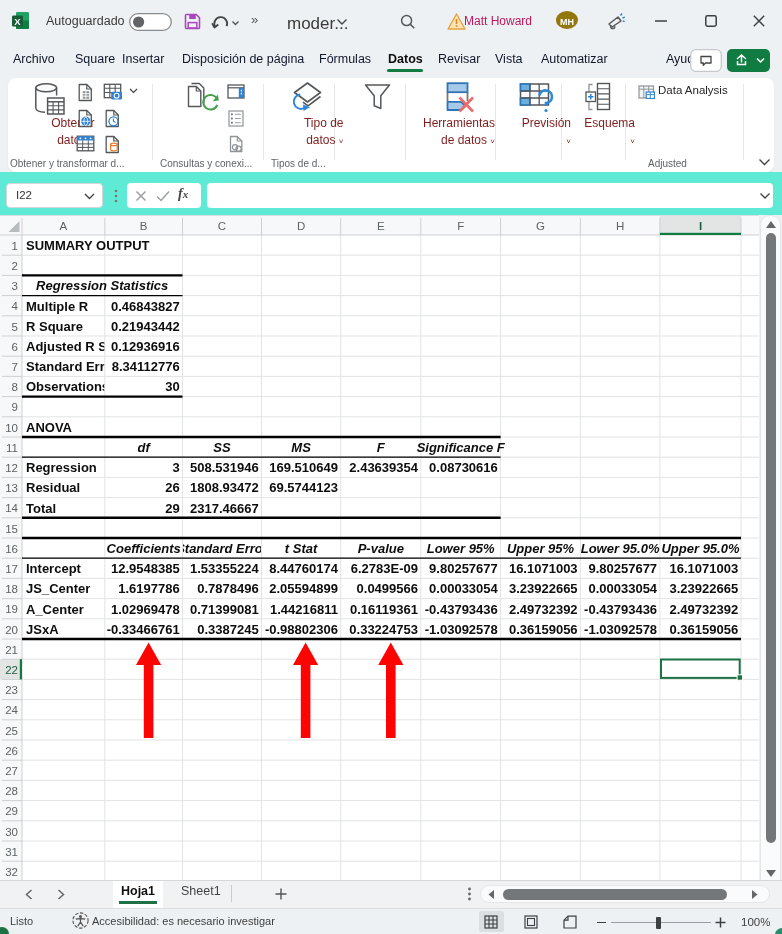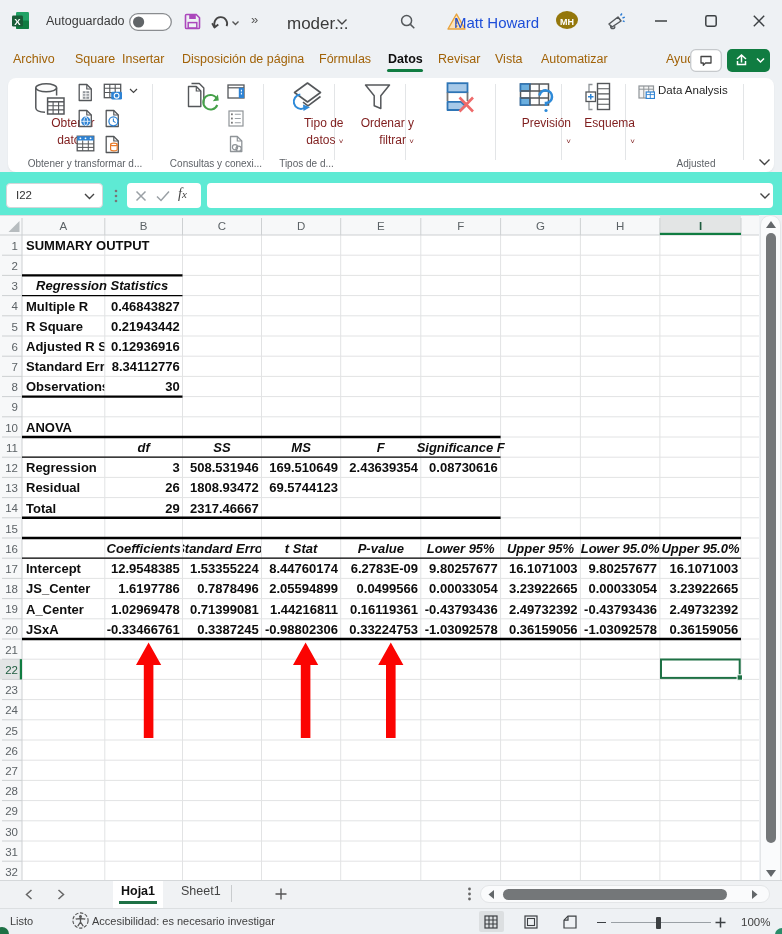--- a/index.html
+++ b/index.html
@@ -1,22 +1,22 @@
 <!DOCTYPE html>
 <html><head><meta charset="utf-8"><style>
 *{margin:0;padding:0;box-sizing:border-box}
 html,body{width:782px;height:934px;overflow:hidden;font-family:'Liberation Sans',sans-serif;background:#eef1f4;position:relative}
 .abs{position:absolute}
 .titlebar{position:absolute;left:0;top:0;width:782px;height:44px;background:#eef1f4}
 .menubar{position:absolute;left:0;top:44px;width:782px;height:34px;background:#eef1f4}
-.tab{position:absolute;top:8px;font-size:12.5px;color:#a16207;white-space:nowrap}
+.tab{position:absolute;top:8px;font-size:12.5px;color:#0f172a;white-space:nowrap}
 .ribbon{position:absolute;left:8px;top:78px;width:766px;height:94px;background:#fff;border-radius:8px;box-shadow:0 1px 2px rgba(0,0,0,.06)}
 .rsep{position:absolute;top:6px;width:1px;height:76px;background:#e3e5e7}
 .btxt{position:absolute;font-size:12px;color:#7f1d1d;text-align:right;line-height:16.5px;white-space:nowrap}
-.glabel{position:absolute;top:80px;font-size:10px;color:#5f6368;text-align:center;white-space:nowrap}
+.glabel{position:absolute;top:80px;font-size:10px;color:#5f6368;white-space:nowrap}
 .fbar{position:absolute;left:0;top:172px;width:782px;height:43px;background:#5eead4}
 .fwhite{position:absolute;background:#fff;border-radius:4px}
 .sheettabs{position:absolute;left:0;top:880px;width:782px;height:28px;background:#f0f2f4;border-top:1px solid #d5d8da}
 .statusbar{position:absolute;left:0;top:908px;width:782px;height:26px;background:#eef1f4;border-top:1px solid #dcdfe1;font-size:11px;color:#3f3f3f}
 svg{display:block}
 .chev{stroke:#444;stroke-width:1.4;fill:none}
 </style></head><body>
 <div class="titlebar">
 <svg class="abs" style="left:12px;top:12px" width="19" height="19" viewBox="0 0 19 19">
 <rect x="4" y="0" width="13" height="17" rx="1.2" fill="#21a366"></rect>
@@ -46,21 +46,21 @@
     </svg>
 <svg class="abs" style="left:400px;top:14px" width="16" height="16" viewBox="0 0 16 16">
 <circle cx="6.6" cy="6.6" r="5" fill="none" stroke="#54585b" stroke-width="1.5"></circle>
 <line x1="10.4" y1="10.4" x2="14.3" y2="14.3" stroke="#54585b" stroke-width="1.5"></line>
     </svg>
 <svg class="abs" style="left:447px;top:13px" width="19" height="17" viewBox="0 0 19 17">
 <path d="M9.5 1 L18 16 L1 16 Z" fill="#fbe2b9" stroke="#e8a33d" stroke-width="1.4" stroke-linejoin="round"></path>
 <rect x="8.7" y="6" width="1.7" height="5" fill="#d98f1f"></rect>
 <rect x="8.7" y="12.3" width="1.7" height="1.7" fill="#d98f1f"></rect>
     </svg>
-<div class="abs" style="left:454px;top:14px;font-size:15px;color:#1d4ed8">Matt Howard</div>
+<div class="abs" style="left:464px;top:14px;font-size:12px;color:#be185d">Matt Howard</div>
 <div class="abs" style="left:556px;top:11px;width:22px;height:18px;border-radius:50%;background:#94770b;color:#fff;font-size:9px;font-weight:700;text-align:center;line-height:22px">MH</div>
 <svg class="abs" style="left:606px;top:12px" width="20" height="20" viewBox="0 0 20 20">
 <path d="M3 12 L12 5 L15 9 L6 15 Z" fill="none" stroke="#54585b" stroke-width="1.5" stroke-linejoin="round"></path>
 <path d="M5 13.5 C4 15.5 5.5 17 7.5 16.5 C8.8 16.2 9 15 8.4 14.2" fill="none" stroke="#54585b" stroke-width="1.5"></path>
 <path d="M14.5 3.5 l1.5 -2 M16.5 6 l2.3 -0.8 M16.8 8.8 l1.8 0.8" stroke="#2b7cd3" stroke-width="1.4" fill="none"></path>
     </svg>
 <svg class="abs" style="left:655px;top:20px" width="13" height="3" viewBox="0 0 13 3">
       <line x1="0" y1="1" x2="12" y2="1" stroke="#3c4043" stroke-width="1.5"></line>
     </svg>
 <svg class="abs" style="left:705px;top:15px" width="12" height="12" viewBox="0 0 12 12">
@@ -184,28 +184,28 @@
 <path d="M16.5 1 L29.5 10.5 L16.5 20 L3.5 10.5 Z" fill="#fdfdfd" stroke="#54575a" stroke-width="1.6" stroke-linejoin="round"></path>
 <path d="M29.5 14.5 L17 23.8 L12 20.2" fill="none" stroke="#54575a" stroke-width="1.6" stroke-linejoin="round"></path>
 <path d="M9.3 12.5 A7.2 7.2 0 1 0 13 26.2" fill="none" stroke="#2e8ad8" stroke-width="2"></path>
 <path d="M12 22.5 L19 25.3 L12.5 29 Z" fill="#2e8ad8"></path>
     </svg>
 <div class="btxt" style="left:245.5px;top:37px;width:90px">Tipo de<br>datos <span style="font-size:8px">˅</span></div>
 <div class="glabel" style="left:263px;width:71px">Tipos de d...</div>
 <svg class="abs" style="left:355px;top:5px" width="29" height="28" viewBox="0 0 29 28">
 <path d="M2.5 2 H26.5 L17.8 12.8 V25.5 L11.2 22.8 V12.8 Z" fill="#fcfcfc" stroke="#54575a" stroke-width="1.5" stroke-linejoin="round"></path>
     </svg>
-<div class="btxt" style="left:316px;top:37px;width:90px">Ordenar y<br>filtrar <span style="font-size:8px">˅</span></div>
 <svg class="abs" style="left:431px;top:4px" width="36" height="31" viewBox="0 0 36 31">
 <rect x="8.5" y="1.2" width="20" height="9" fill="#a7c9e8" stroke="#2e75b6" stroke-width="1.8"></rect>
 <path d="M8.5 10.5 V19 M28.5 10.5 V19" stroke="#777" stroke-width="1.8"></path>
 <path d="M8.5 19.8 H22 L26.5 24 L22 28 H8.5 Z" fill="#a7c9e8" stroke="#2e75b6" stroke-width="1.8" stroke-linejoin="round"></path>
 <path d="M8.5 28 H22" stroke="#2e75b6" stroke-width="1.8"></path>
 <path d="M20.5 15.5 L34 29.5 M34 15.5 L20.5 29.5" stroke="#ee6a6a" stroke-width="2.6"></path>
     </svg>
+<div class="btxt" style="left:397px;top:37px;width:90px">Herramientas<br>de datos <span style="font-size:8px">˅</span></div>
 <svg class="abs" style="left:511px;top:4px" width="35" height="31" viewBox="0 0 35 31">
 <rect x="1.5" y="2" width="28" height="21" fill="#fdfdfd" stroke="#54575a" stroke-width="1.5"></rect>
 <rect x="1.5" y="2" width="9.4" height="7" fill="#6aaede" stroke="#2e75b6" stroke-width="1.6"></rect>
 <rect x="1.5" y="16" width="9.4" height="7" fill="#6aaede" stroke="#2e75b6" stroke-width="1.6"></rect>
 <path d="M1.5 9 H29.5 M1.5 16 H29.5 M10.9 2 V23 M20.2 2 V23" stroke="#54575a" stroke-width="1.3"></path>
 <path d="M20.5 13.5 a6.3 6.3 0 1 1 6.5 7.5 l0 3" fill="none" stroke="#2e8ad8" stroke-width="2.6"></path>
 <circle cx="27" cy="28.5" r="1.6" fill="#2e8ad8"></circle>
     </svg>
 <div class="btxt" style="left:473px;top:37px;width:90px">Previsión<br><span style="font-size:8px">˅</span></div>
 <svg class="abs" style="left:576px;top:4px" width="28" height="30" viewBox="0 0 28 30">
@@ -239,21 +239,21 @@
       <circle cx="2" cy="7" r="1.3" fill="#777"></circle>
       <circle cx="2" cy="12" r="1.3" fill="#777"></circle>
     </svg>
 <div class="fwhite" style="left:127px;top:11px;width:74px;height:25px"></div>
 <svg class="abs" style="left:135px;top:18px" width="12" height="12" viewBox="0 0 12 12">
       <path d="M1.5 1.5 L10.5 10.5 M10.5 1.5 L1.5 10.5" stroke="#9aa0a5" stroke-width="1.5"></path>
     </svg>
 <svg class="abs" style="left:156px;top:18px" width="14" height="12" viewBox="0 0 14 12">
       <path d="M1 6.5 L5 10.5 L13 1.5" stroke="#9aa0a5" stroke-width="1.5" fill="none"></path>
     </svg>
-<div class="abs" style="left:178px;top:14px;font-size:14px;font-style:italic;font-family:'Liberation Serif',serif;color:#444;font-weight:400">f<span style="font-size:11px">x</span></div>
+<div class="abs" style="left:178px;top:14px;font-size:14px;font-style:italic;font-family:'Liberation Serif',serif;color:#444;font-weight:700">f<span style="font-size:11px">x</span></div>
 <div class="fwhite" style="left:207px;top:11px;width:566px;height:25px"></div>
 <svg class="abs" style="left:759px;top:20px" width="12" height="8" viewBox="0 0 12 8">
       <path d="M1.5 1.5 L6 6 L10.5 1.5" class="chev"></path>
     </svg>
 </div>
 <svg width="759" height="665" viewBox="0 0 759 665" style="position:absolute;left:0;top:215px;font-family:'Liberation Sans',sans-serif">
 <defs>
       <clipPath id="clipA">
         <rect x="22" y="0" width="82.3" height="665"></rect>
       </clipPath>

